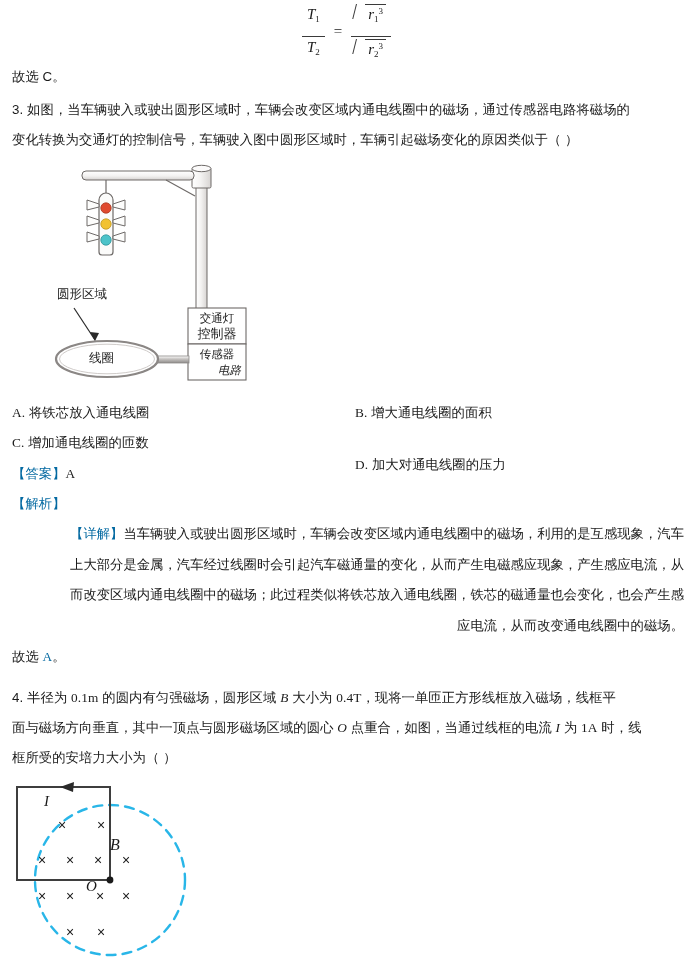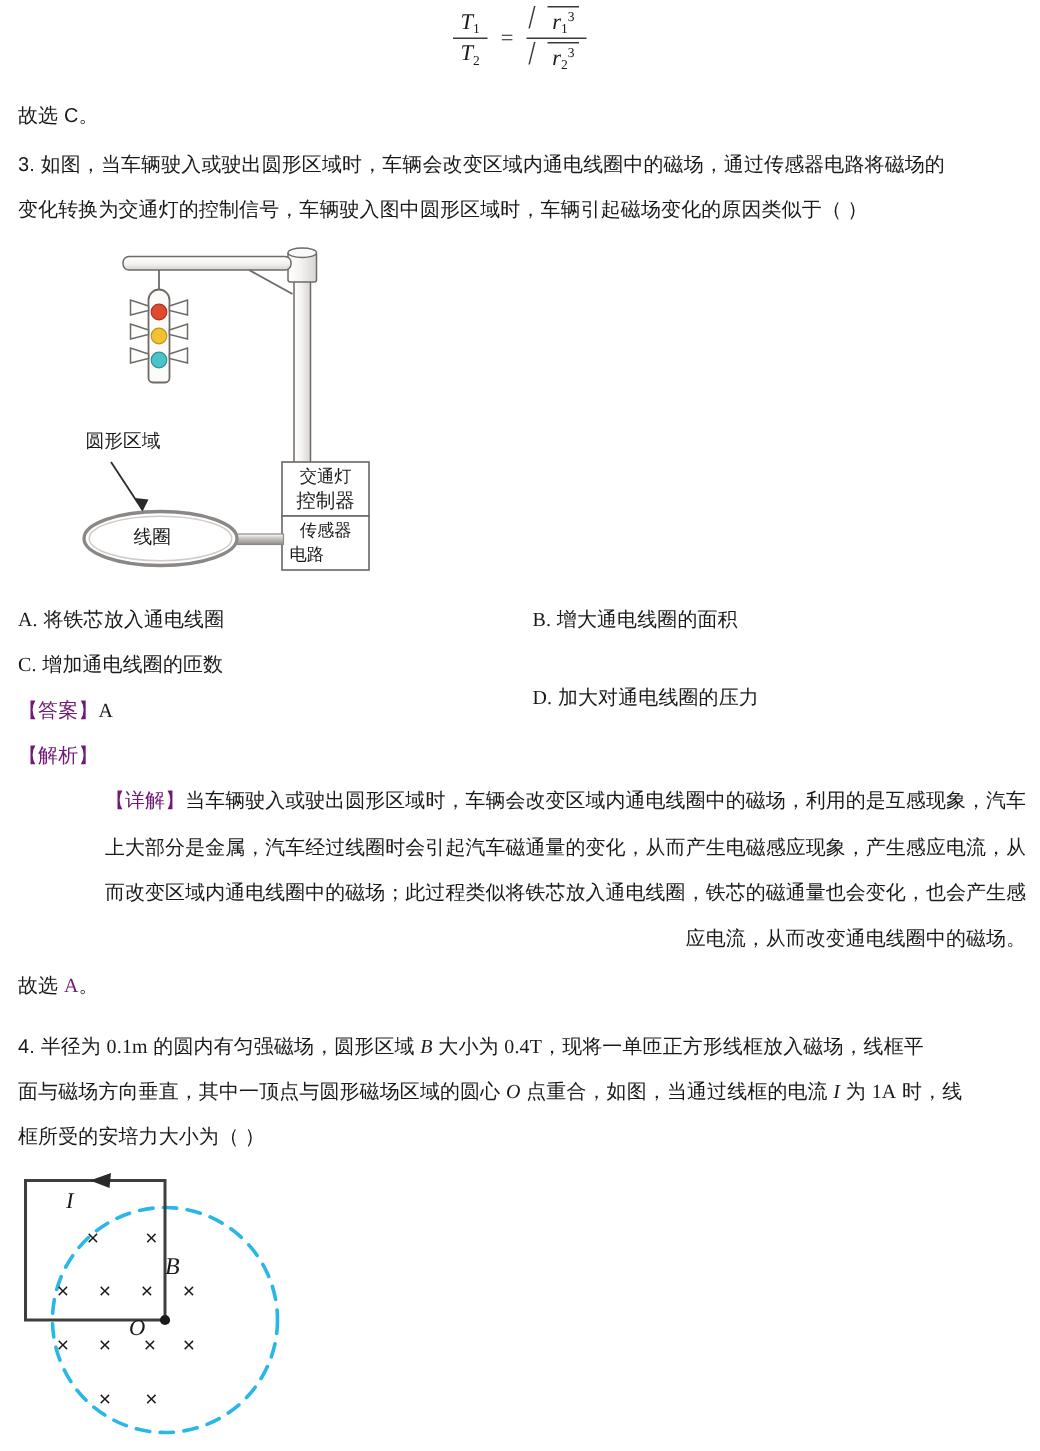--- a/index.html
+++ b/index.html
@@ -31,21 +31,21 @@
     font-family: "Liberation Serif", "DejaVu Serif", serif;
   }
   .frac {
     display: inline-block;
     vertical-align: middle;
     text-align: center;
     font-style: italic;
     font-size: 15px;
     line-height: 1.12;
   }
-  .frac .num { display: block; padding: 0 5px 1px 5px; border-bottom: 1px solid #3a3a3a; }
+  .frac .num { display: block; padding: 0 5px 12px 5px; border-bottom: 1px solid #3a3a3a; }
   .frac .den { display: block; padding: 2px 5px 0 5px; }
   .eq { display:inline-block; vertical-align: middle; font-size: 15px; padding: 0 5px; font-style: normal;}
   .sub { font-size: 9px; vertical-align: -3px; font-style: normal;}
   .sup { font-size: 9px; vertical-align: 5px; font-style: normal;}
   .radical {
     display: inline-block;
     border-top: 1px solid #3a3a3a;
     position: relative;
     padding: 1px 3px 0 3px;
     margin-left: 9px;
@@ -68,21 +68,21 @@
     letter-spacing: 0.1px;
     white-space: nowrap;
   }
   .para {
     position: absolute;
     font-size: 13.3px;
     line-height: 30.5px;
     letter-spacing: 0.05px;
   }
   .para p { margin: 0; text-align: right; }
-  .blue { color: #701a75; }
+  .blue { color: #0369a1; }
   .ital { font-family: "Liberation Serif","DejaVu Serif",serif; font-style: italic; }
   .num-en { font-family: "Liberation Serif","DejaVu Serif",serif; }
 
   
   .fig1 { position: absolute; left: 8px; top: 160px; width: 230px; height: 230px; margin-left: 41px; }
 
   
   .fig2 { position: absolute; left: 0px; top: 775px; width: 250px; height: 192px; }
 </style>
 </head>
@@ -171,21 +171,21 @@
 
       <line x1="25" y1="148" x2="46" y2="180" stroke="#2a2a2a" stroke-width="1.2"></line>
       <polygon points="46,181 41,172 50,173" fill="#2a2a2a"></polygon>
     </svg>
 
     <div style="position:absolute; left:8px; top:126px; font-size:12.5px; color:#1a1a1a;">圆形区域</div>
     <div style="position:absolute; left:40px; top:190px; font-size:12.5px; color:#1a1a1a;">线圈</div>
     <div style="position:absolute; left:144px; top:150px; width:48px; text-align:center; font-size:11.5px; line-height:16px; color:#1a1a1a;">交通灯</div>
     <div style="position:absolute; left:144px; top:166px; width:48px; text-align:center; font-size:13px; line-height:16px; color:#1a1a1a;">控制器</div>
     <div style="position:absolute; left:144px; top:186px; width:48px; text-align:center; font-size:11.5px; line-height:16px; color:#1a1a1a;">传感器</div>
-    <div style="position:absolute; left:144px; top:202px; width:48px; text-align:left; font-size:11.5px; line-height:16px; color:#1a1a1a;">电路</div>
+    <div style="position:absolute; left:144px; top:202px; width:48px; text-align:right; font-size:11.5px; line-height:16px; color:#1a1a1a;font-style:italic;">电路</div>
   </div>
 
   <div class="txt" style="left:12px; top:398px;">
     <span class="num-en">A.</span>
     <span>将铁芯放入通电线圈</span>
   </div>
   <div class="txt" style="left:355px; top:398px;">
     <span class="num-en">B.</span>
     <span>增大通电线圈的面积</span>
   </div>

